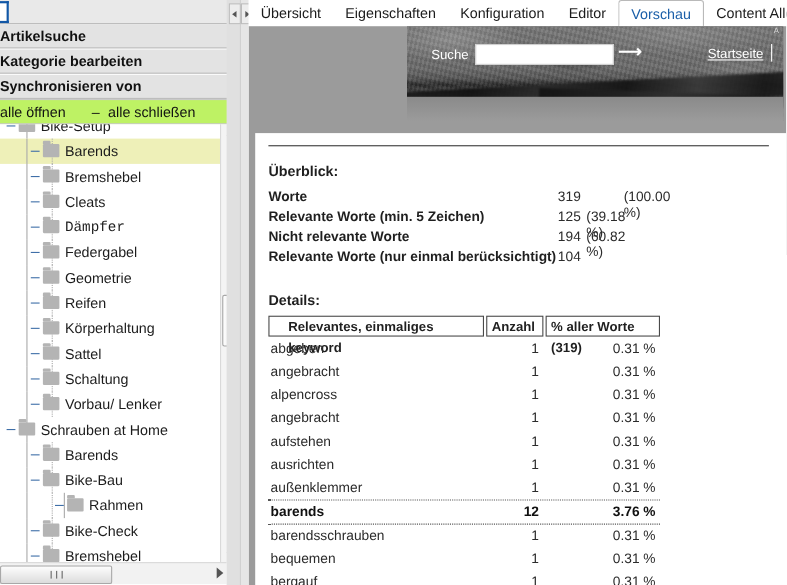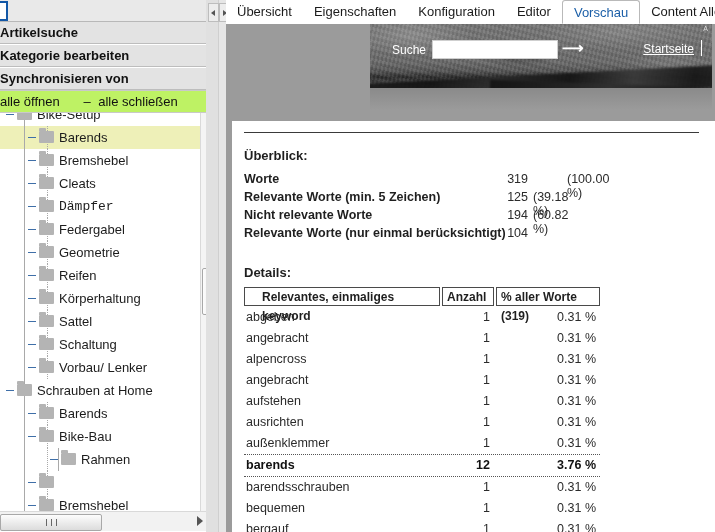--- a/index.html
+++ b/index.html
@@ -441,20 +441,21 @@
             <div class="vsolid" style="left: 58px;"></div>
             <div class="hline" style="left: 50px;"></div>
             <div class="folder" style="left: 61px;"></div>
             <div class="lbl" style="left: 81px; text-align: right;">Rahmen</div>
           </div>
           <div class="node">
             <div class="vsolid" style="left: 24px;"></div>
             <div class="vline" style="left: 47px;"></div>
             <div class="hline" style="left: 28px;"></div>
             <div class="folder" style="left: 39px;"></div>
+            <div class="lbl" style="left: 59px;">Bike-Check</div>
           </div>
           <div class="node">
             <div class="vsolid" style="left: 24px;"></div>
             <div class="vline" style="left: 47px;"></div>
             <div class="hline" style="left: 28px;"></div>
             <div class="folder" style="left: 39px;"></div>
             <div class="lbl" style="left: 59px;">Bremshebel</div>
           </div>
         </div>
     </div>

